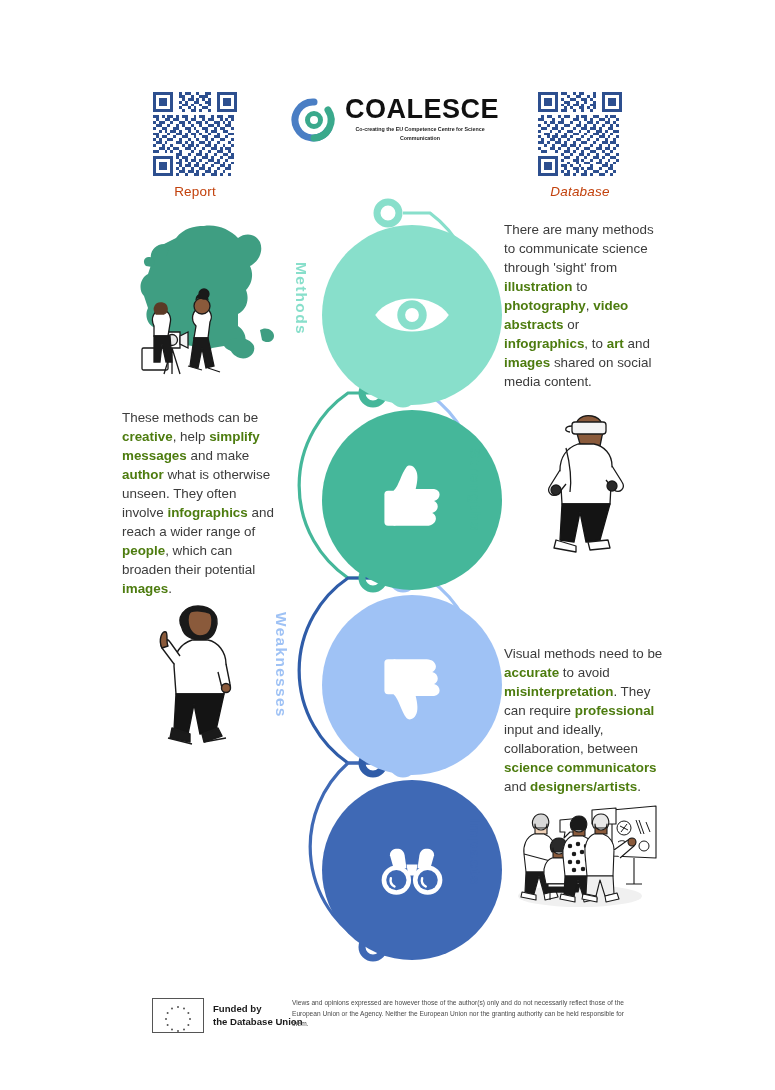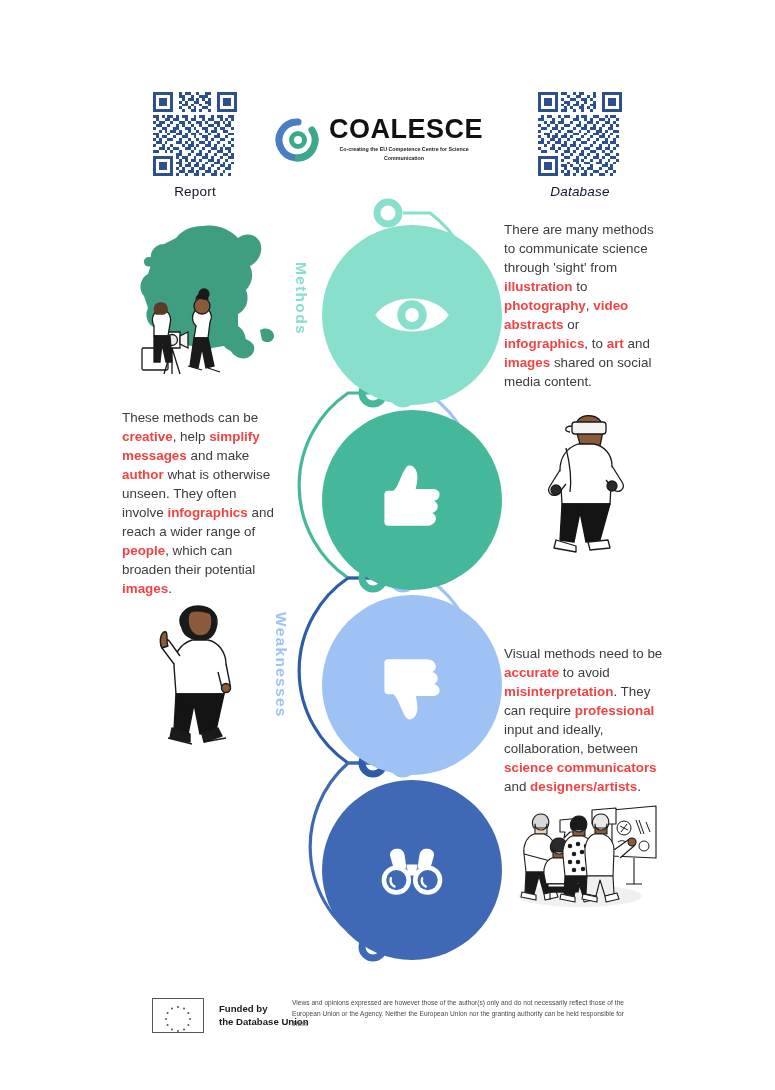--- a/index.html
+++ b/index.html
@@ -10,23 +10,23 @@
     color: #3c3c3c;
     overflow: hidden;
   }
   .page { position: relative; width: 775px; height: 1090px; }
 
   
   .qr-block { position: absolute; width: 120px; text-align: center; }
   .qr-report   { left: 135px; top: 92px; }
   .qr-database { left: 520px; top: 92px; font-style: italic; }
   .qr-img { width: 84px; height: 84px; margin: 0 auto; display: block; }
-  .qr-label { margin-top: 8px; font-size: 13.5px; color: #0f172a; letter-spacing: .2px; }
-
-  .logo { position: absolute; left: 274px; top: 92px; width: 200px; height: 62px; margin-top: 20px; }
+  .qr-label { margin-top: 8px; font-size: 13.5px; color: #c2410c; letter-spacing: .2px; }
+
+  .logo { position: absolute; left: 290px; top: 92px; width: 200px; height: 62px; }
   .logo-mark { position: absolute; left: 0; top: 4px; width: 48px; height: 48px; }
   .logo-word { position: absolute; left: 55px; top: 2px; font-size: 27px; font-weight: bold;
                letter-spacing: .5px; color: #111; }
   .logo-tag { position: absolute; left: 56px; top: 33px; width: 148px; font-size: 5.3px;
               font-weight: bold; line-height: 1.65; color: #222; text-align: center; }
 
   
   .spine { position: absolute; left: 0; top: 195px; width: 775px; height: 775px; }
 
   .node { position: absolute; width: 180px; height: 180px; border-radius: 50%;
@@ -41,36 +41,36 @@
   .vlabel.right { writing-mode: vertical-rl; text-orientation: mixed; }
   .vlabel.left  { writing-mode: vertical-rl; text-orientation: mixed; }
 
   .lb-methods    { left: 292px; top: 262px; color: #88dfcb; }
   .lb-strengths  { left: 466px; top: 448px; color: #45b79a; }
   .lb-weaknesses { left: 272px; top: 612px; color: #9fc2f5; }
   .lb-impacts    { left: 466px; top: 818px; color: #3f69b5; }
 
   
   .txt { position: absolute; font-size: 13.4px; line-height: 1.42; color: #3c3c3c; }
-  .txt b { font-weight: bold; color: #ef4444; }
+  .txt b { font-weight: bold; color: #4d7c0f; }
   .t-methods    { left: 504px; top: 220px; width: 160px; }
   .t-strengths  { left: 122px; top: 408px; width: 152px; }
   .t-weaknesses { left: 504px; top: 644px; width: 160px; }
   .t-impacts    { left: 125px; top: 768px; width: 150px; }
 
   
   .illu { position: absolute; }
   .i-map   { left: 134px; top: 222px;  width: 150px; height: 160px; }
   .i-vr    { left: 536px; top: 408px;  width: 110px; height: 160px; }
   .i-point { left: 146px; top: 602px;  width: 110px; height: 148px; }
   .i-group { left: 508px; top: 792px;  width: 155px; height: 118px; }
 
   
   .footer { position: absolute; left: 0; top: 990px; width: 775px; height: 60px; }
-  .eu-badge { position: absolute; left: 152px; top: 8px; display: flex; align-items: center; gap: 15px; }
+  .eu-badge { position: absolute; left: 152px; top: 8px; display: flex; align-items: center; gap: 9px; }
   .eu-flag { width: 52px; height: 35px; border: 1px solid #555; background: #fff;
              position: relative; }
   .eu-flag svg { position: absolute; left: 0; top: 0; }
   .eu-text { font-size: 9.6px; font-weight: bold; line-height: 1.35; color: #1a1a1a; }
   .disclaimer { position: absolute; left: 292px; top: 8px; width: 332px;
                 font-size: 6.6px; line-height: 1.62; color: #4a4a4a; text-align: justify; }
 </style>
 </head>
 <body>
 

